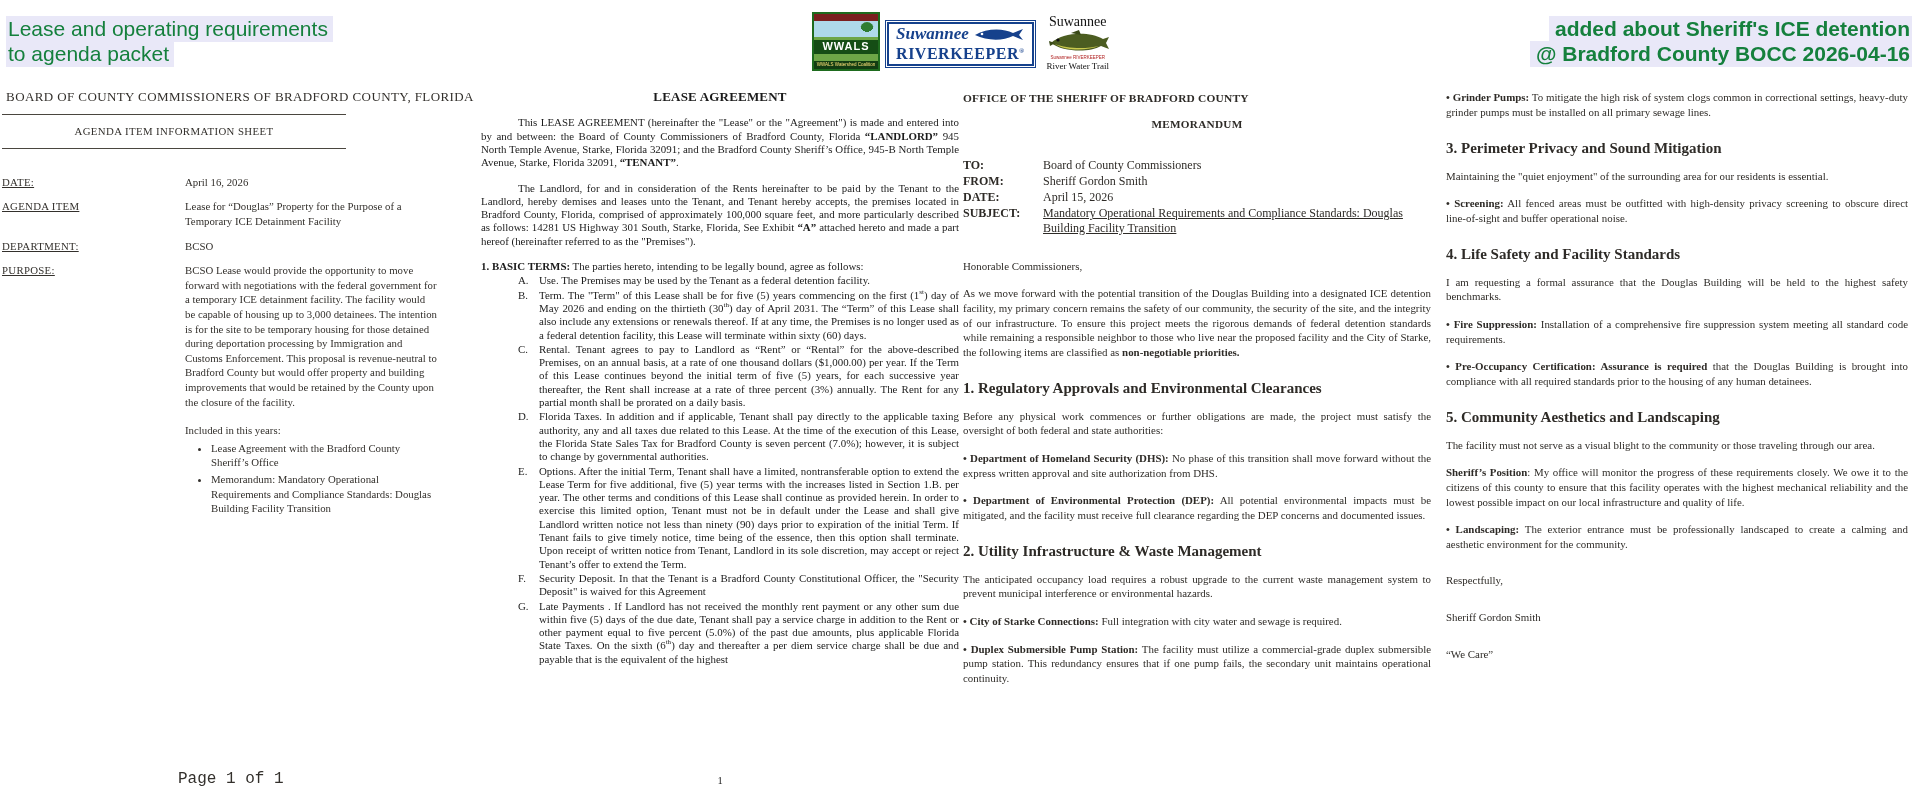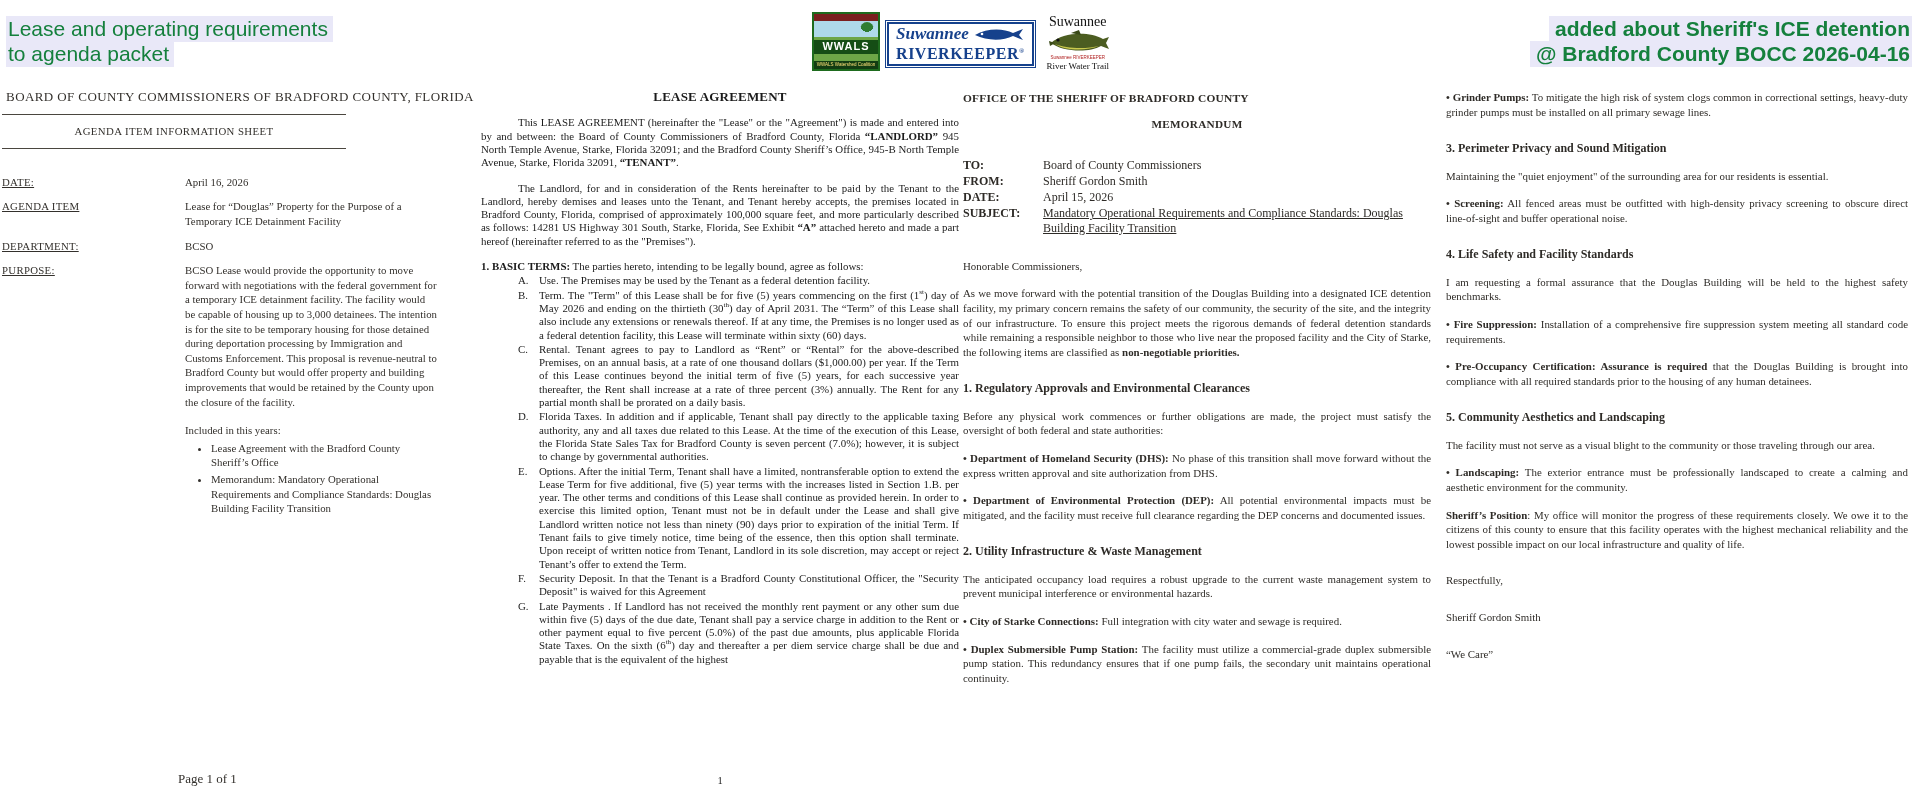--- a/index.html
+++ b/index.html
@@ -53,21 +53,21 @@
   #p1 .org-title{margin-top:12px;text-align:center;font-size:13px;letter-spacing:0.4px;}
   #p1 .rule{border:0;border-top:1.3px solid #4a463f;width:344px;margin:10px 0 0 0;}
   #p1 .sheet-title{width:344px;text-align:center;font-size:10.8px;letter-spacing:0.4px;margin-top:9px;}
   #p1 .rule2{margin-top:9px;}
   #p1 .fields{margin-top:26px;}
   .f-row{display:grid;grid-template-columns:183px 252px;margin-bottom:10px;font-size:10.8px;line-height:14.6px;}
   .f-label{text-decoration:underline;letter-spacing:0.3px;align-self:start;}
   #p1 .included{margin:14px 0 0 183px;width:252px;font-size:10.8px;line-height:14.6px;}
   #p1 .inc-list{margin:3px 0 0 0;padding-left:26px;}
   #p1 .inc-list li{margin-bottom:2px;}
-  #p1 .p1-footer{position:absolute;left:176px;bottom:6px;font-size:13px;}
+  #p1 .p1-footer{position:absolute;left:176px;bottom:6px;font-size:16px;font-family:Liberation Mono, monospace;}
 
   
   #p2 .lease-title{margin-top:12px;text-align:center;font-weight:bold;font-size:13px;letter-spacing:0.2px;}
   #p2 p{margin:12px 0 0 0;text-align:justify;font-size:10.9px;line-height:13.3px;}
   #p2 .indent{text-indent:37px;}
   #p2 .items{margin-top:1px;}
   .l-item{display:flex;font-size:10.9px;line-height:13.3px;margin-top:1px;}
   .l-item .ltr{flex:none;width:21px;margin-left:37px;}
   .l-item .ibody{flex:1;text-align:justify;}
   #p2 sup,.l-item sup{font-size:7px;line-height:0;}
@@ -75,21 +75,21 @@
 
   
   .memo-org{margin-top:13px;font-weight:bold;font-size:11.4px;letter-spacing:0.2px;}
   .memo-type{margin-top:12px;text-align:center;font-weight:bold;font-size:11.2px;letter-spacing:0.3px;}
   .m-fields{margin-top:26px;}
   .m-row{display:grid;grid-template-columns:80px 1fr;font-size:12px;line-height:14.2px;margin-bottom:2px;}
   .m-label{font-weight:bold;}
   .m-underline{text-decoration:underline;}
   .memo-body p{margin:13px 0 0 0;font-size:10.9px;line-height:14.6px;text-align:justify;}
   .memo-body .salutation{margin-top:24px;text-align:left;}
-  .memo-h{margin-top:22px;font-weight:bold;font-size:12px;}
+  .memo-h{margin-top:22px;font-weight:bold;font-size:15px;}
   #p4 .memo-body p.first{margin-top:12px;}
   #p4 .closing p{text-align:left;margin-top:22px;}
 </style>
 </head>
 <body>
 
 <div class="canvas">
 
   <div class="topbar">
     <div class="hl hl-left">
@@ -256,22 +256,22 @@
       <p class="first"><b>• Grinder Pumps:</b><span> To mitigate the high risk of system clogs common in correctional settings, heavy-duty grinder pumps must be installed on all primary sewage lines.</span></p>
       <div class="memo-h">3. Perimeter Privacy and Sound Mitigation</div>
       <p>Maintaining the "quiet enjoyment" of the surrounding area for our residents is essential.</p>
       <p><b>• Screening:</b><span> All fenced areas must be outfitted with high-density privacy screening to obscure direct line-of-sight and buffer operational noise.</span></p>
       <div class="memo-h">4. Life Safety and Facility Standards</div>
       <p>I am requesting a formal assurance that the Douglas Building will be held to the highest safety benchmarks.</p>
       <p><b>• Fire Suppression:</b><span> Installation of a comprehensive fire suppression system meeting all standard code requirements.</span></p>
       <p><b>• Pre-Occupancy Certification: Assurance is required</b><span> that the Douglas Building is brought into compliance with all required standards prior to the housing of any human detainees.</span></p>
       <div class="memo-h">5. Community Aesthetics and Landscaping</div>
       <p>The facility must not serve as a visual blight to the community or those traveling through our area.</p>
+      <p><b>Sheriff’s Position</b><span>: My office will monitor the progress of these requirements closely. We owe it to the citizens of this county to ensure that this facility operates with the highest mechanical reliability and the lowest possible impact on our local infrastructure and quality of life.</span></p>
       <p><b>• Landscaping:</b><span> The exterior entrance must be professionally landscaped to create a calming and aesthetic environment for the community.</span></p>
-      <p><b>Sheriff’s Position</b><span>: My office will monitor the progress of these requirements closely. We owe it to the citizens of this county to ensure that this facility operates with the highest mechanical reliability and the lowest possible impact on our local infrastructure and quality of life.</span></p>
     </div>
     <div class="closing memo-body">
       <p>Respectfully,</p>
       <p>Sheriff Gordon Smith</p>
       <p>“We Care”</p>
     </div>
   </div>
 
 </div>
 

